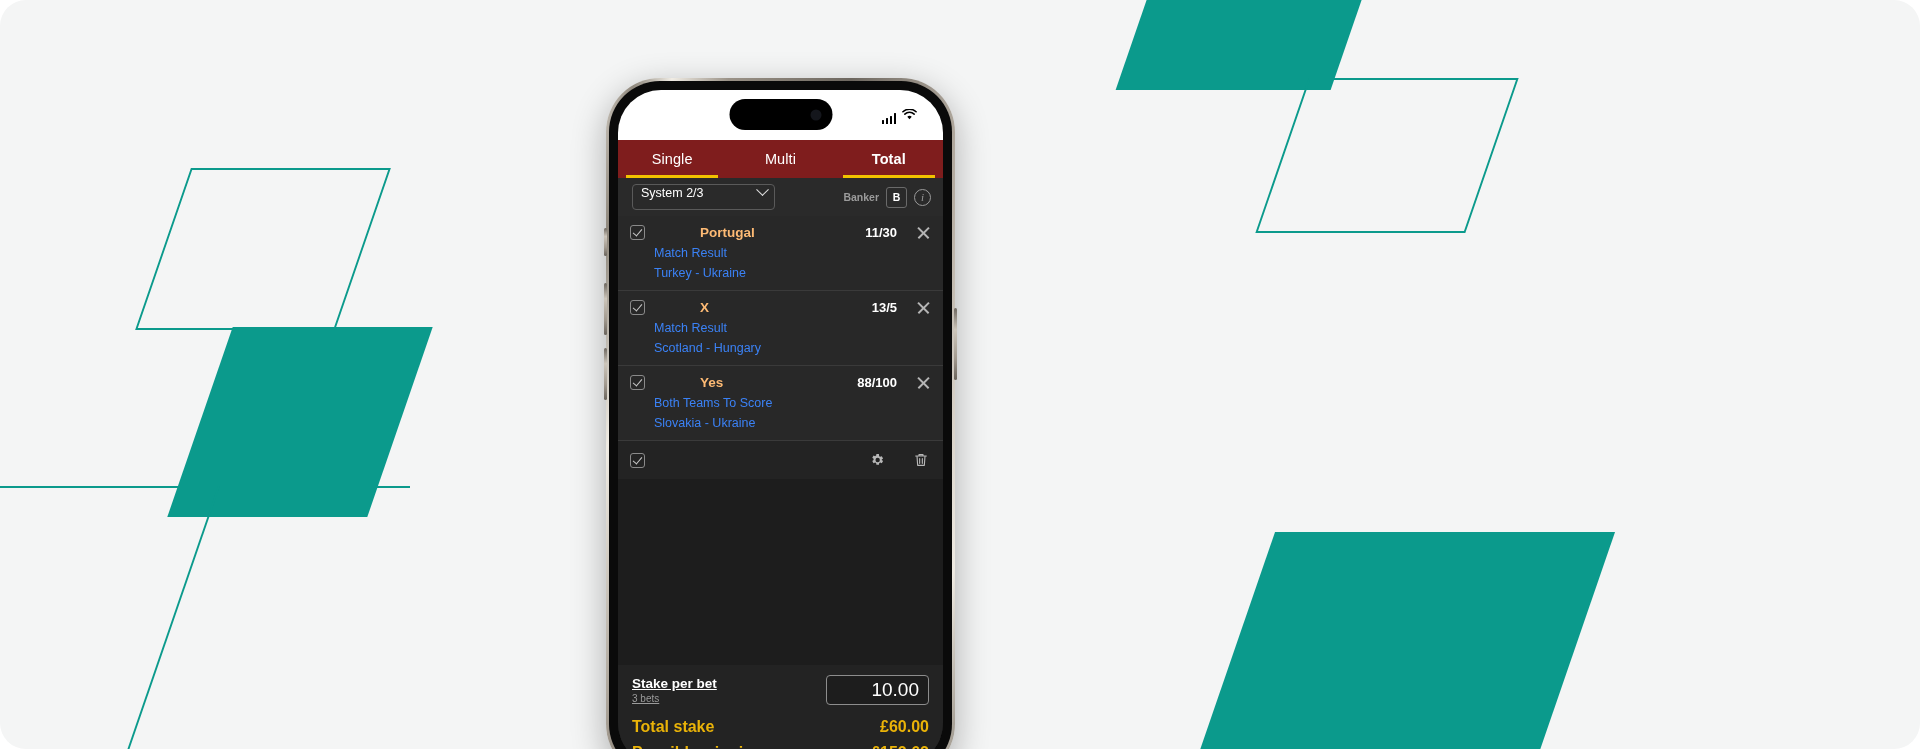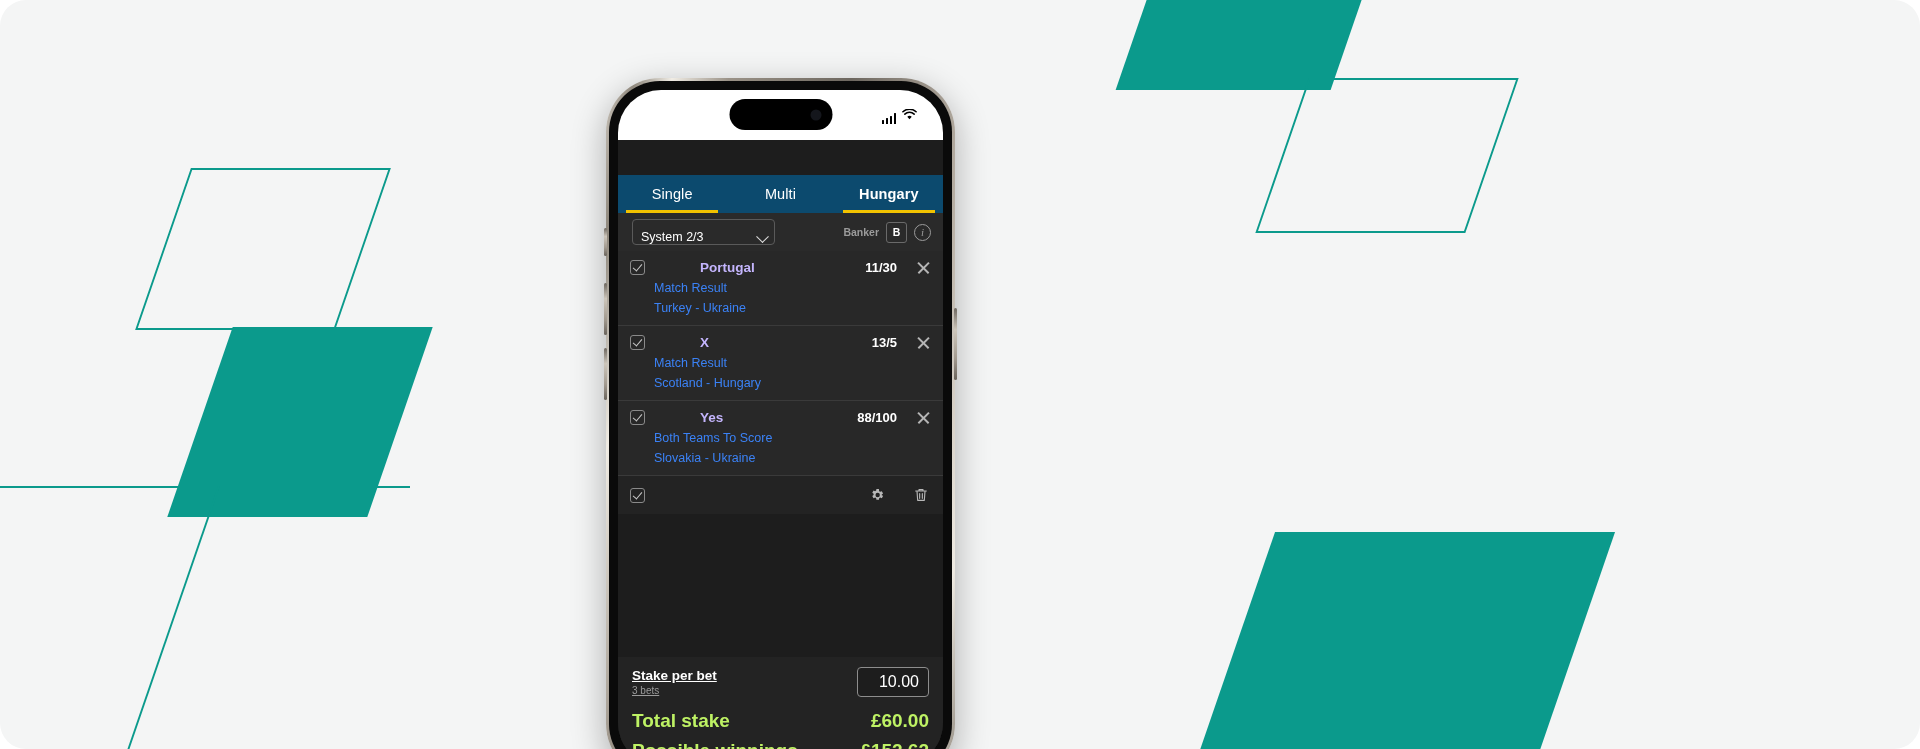--- a/index.html
+++ b/index.html
@@ -144,23 +144,22 @@
     background: #1d1d1d;
     display: flex;
     flex-direction: column;
     color: #fff;
   }
 
   
   #tabs {
     display: flex;
     height: 38px;
-    background: #0c4a6e;
-    flex: 0 0 auto;
-    margin-top: 35px;
+    background: #7f1d1d;
+    flex: 0 0 auto;
   }
   .tab {
     flex: 1;
     display: flex;
     align-items: center;
     justify-content: center;
     font-size: 14.5px;
     color: #ffffff;
     position: relative;
     letter-spacing: .1px;
@@ -189,23 +188,23 @@
     align-items: center;
     padding: 0 12px 0 14px;
     gap: 10px;
     flex: 0 0 auto;
   }
   #system-select {
     width: 143px; height: 26px;
     border: 1px solid #5a5a5a;
     border-radius: 4px;
     display: flex;
-    align-items: flex-end;
+    align-items: center;
     justify-content: space-between;
-    padding: 0 7px 0 8px;
+    padding: 0 7px 9px 8px;
     font-size: 12.5px;
     color: #fff;
     background: transparent;
   }
   .chev {
     width: 9px; height: 9px;
     border-right: 1.6px solid #ddd;
     border-bottom: 1.6px solid #ddd;
     transform: rotate(45deg) translate(-2px,-2px);
   }
@@ -258,21 +257,21 @@
     position: absolute;
     left: 4px; top: 1px;
     width: 4px; height: 8px;
     border-right: 1.6px solid #c9c9c9;
     border-bottom: 1.6px solid #c9c9c9;
     transform: rotate(40deg);
   }
   .bet-name {
     font-size: 13.5px;
     font-weight: bold;
-    color: #c4b5fd;
+    color: #fdba74;
     flex: 1 1 auto;
     padding-left: 46px;
   }
   .bet-odds {
     font-size: 13px;
     font-weight: bold;
     color: #fff;
     margin-right: 10px;
   }
   .close-x {
@@ -319,40 +318,40 @@
   }
   #stake-row {
     display: flex;
     align-items: center;
     justify-content: space-between;
     padding-bottom: 9px;
   }
   #stake-label { font-size: 13.5px; font-weight: bold; color: #fff; text-decoration: underline; }
   #stake-sub { font-size: 10px; color: #9b9b9b; margin-top: 2px; text-decoration: underline; }
   #stake-input {
-    width: 72px; height: 30px;
+    width: 103px; height: 30px;
     border: 1px solid #8d8d8d;
     border-radius: 4px;
     background: #1d1d1d;
     display: flex;
     align-items: center;
     justify-content: flex-end;
     padding-right: 9px;
-    font-size: 16px;
+    font-size: 19px;
     color: #fff;
     font-weight: 500;
   }
   .sum-row {
     display: flex;
     justify-content: space-between;
     align-items: center;
     padding: 4px 0;
-    font-size: 19px;
+    font-size: 16px;
     font-weight: bold;
-    color: #bef264;
+    color: #eab308;
   }
 </style>
 </head>
 <body>
 
 <div id="stage">
 
   <div class="deco deco-outline-left"></div>
   <div class="deco deco-solid-left"></div>
   <div class="deco deco-line-left"></div>
@@ -389,21 +388,21 @@
               </svg>
             </span>
           </div>
         </div>
 
         <div id="app">
 
           <div id="tabs">
             <div class="tab tab-single">Single</div>
             <div class="tab">Multi</div>
-            <div class="tab active">Hungary</div>
+            <div class="tab active">Total</div>
           </div>
 
           <div id="system-row">
             <div id="system-select">
               <span>System 2/3</span>
               <span class="chev"></span>
             </div>
             <div id="banker-group">
               <span id="banker-label">Banker</span>
               <span id="banker-box">B</span>

